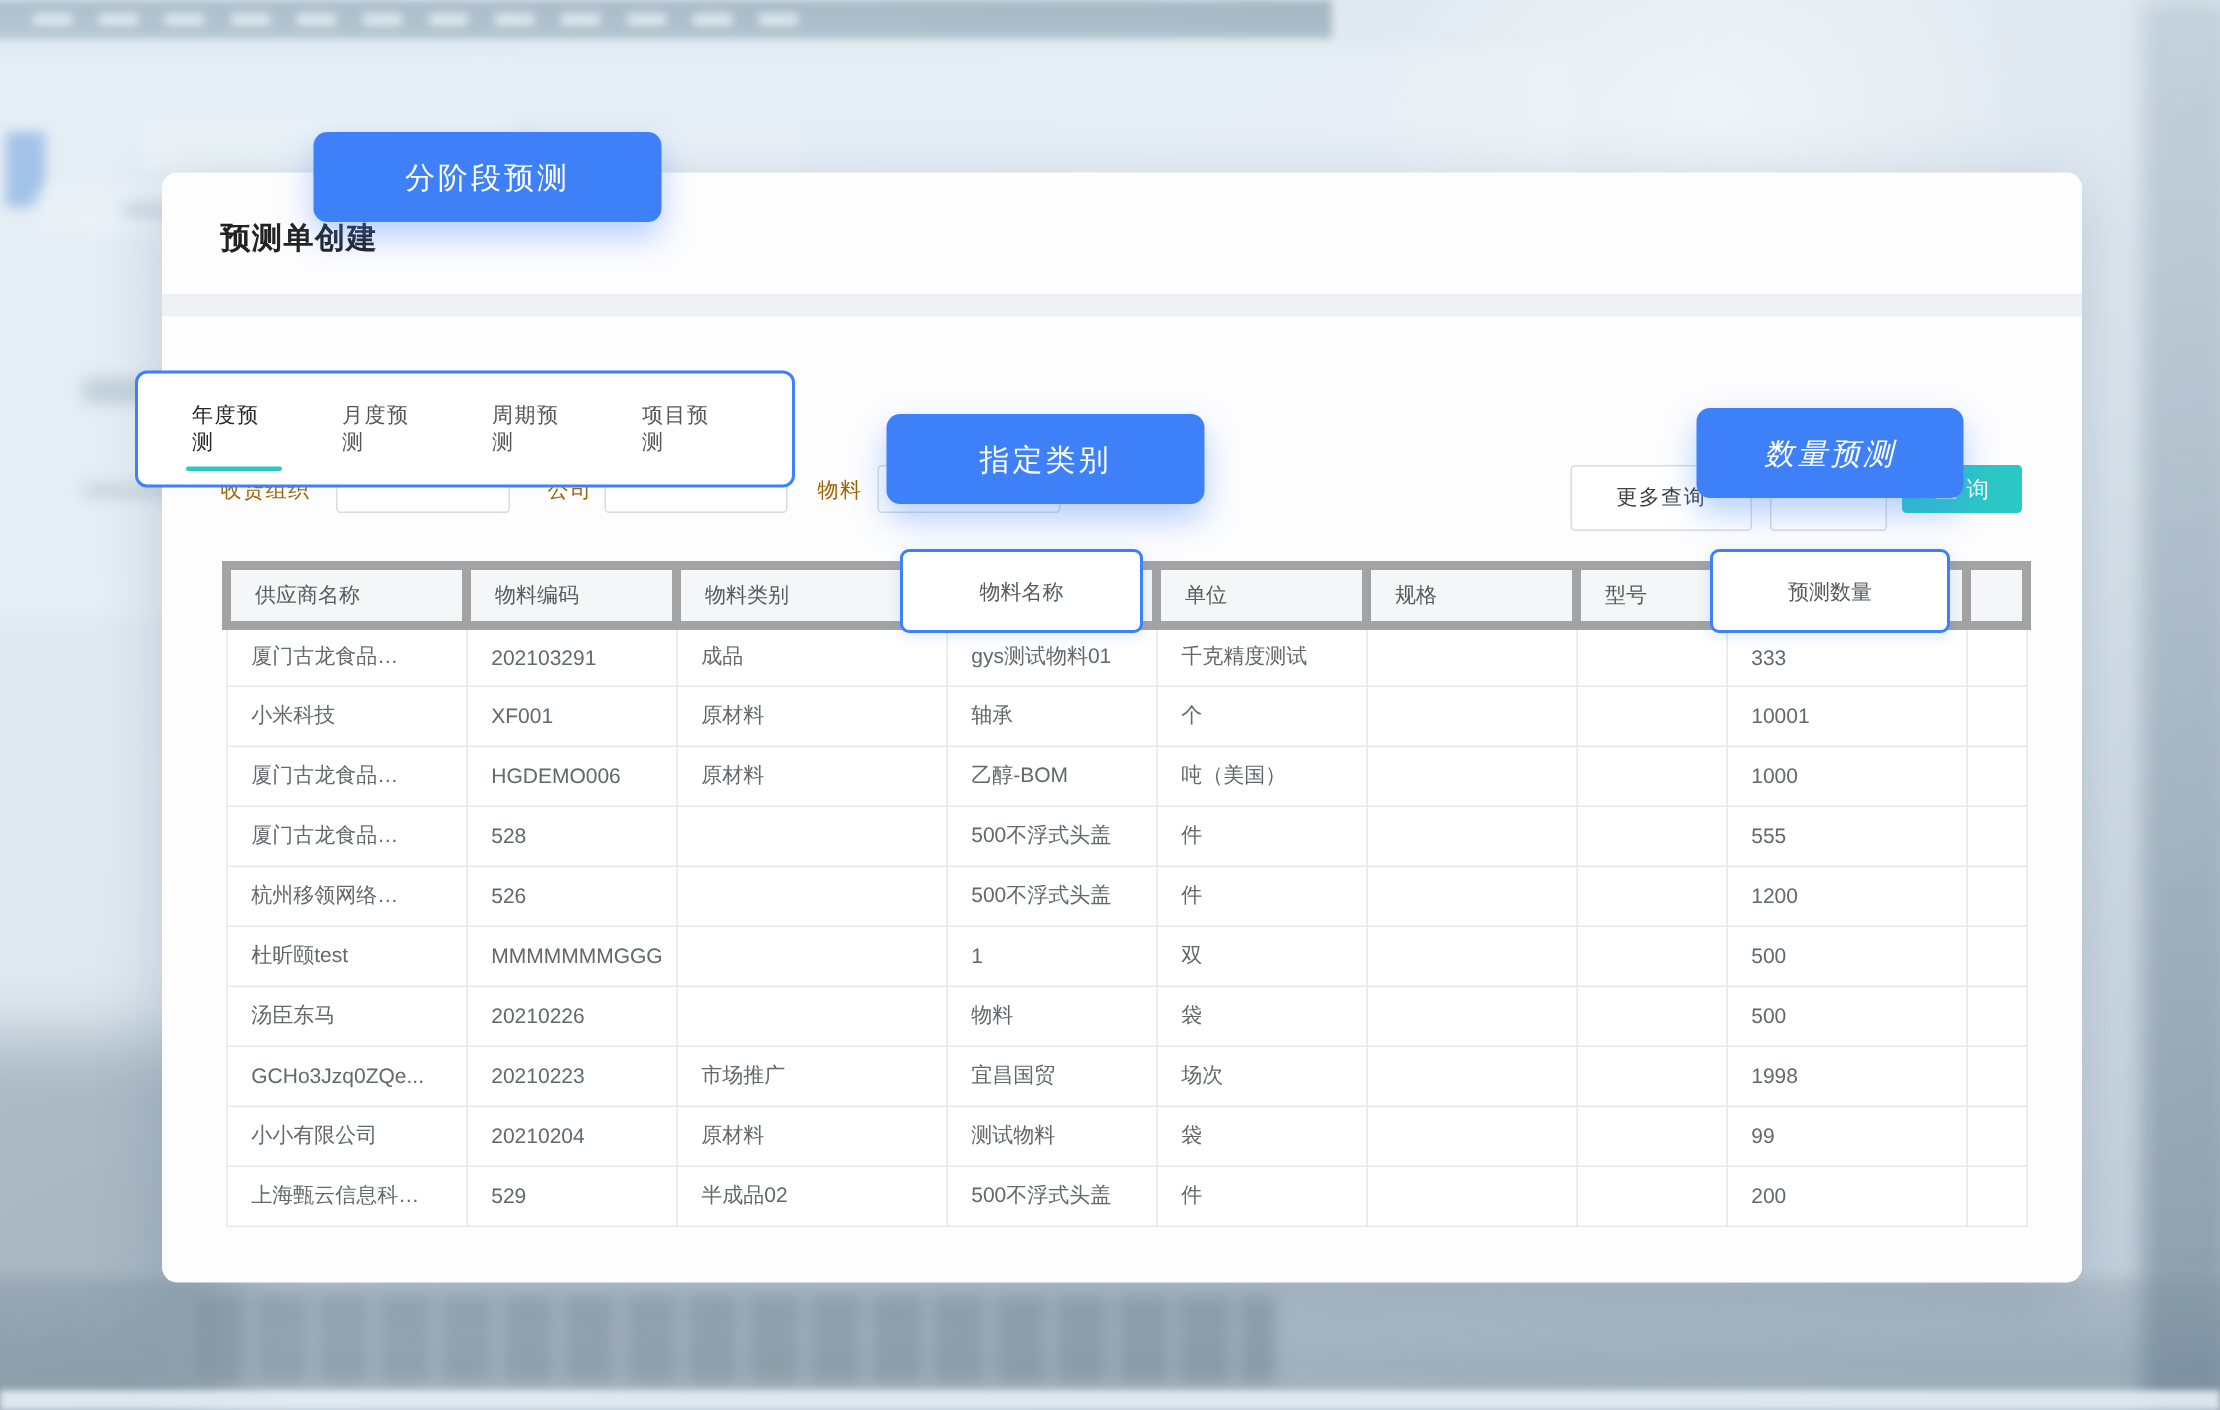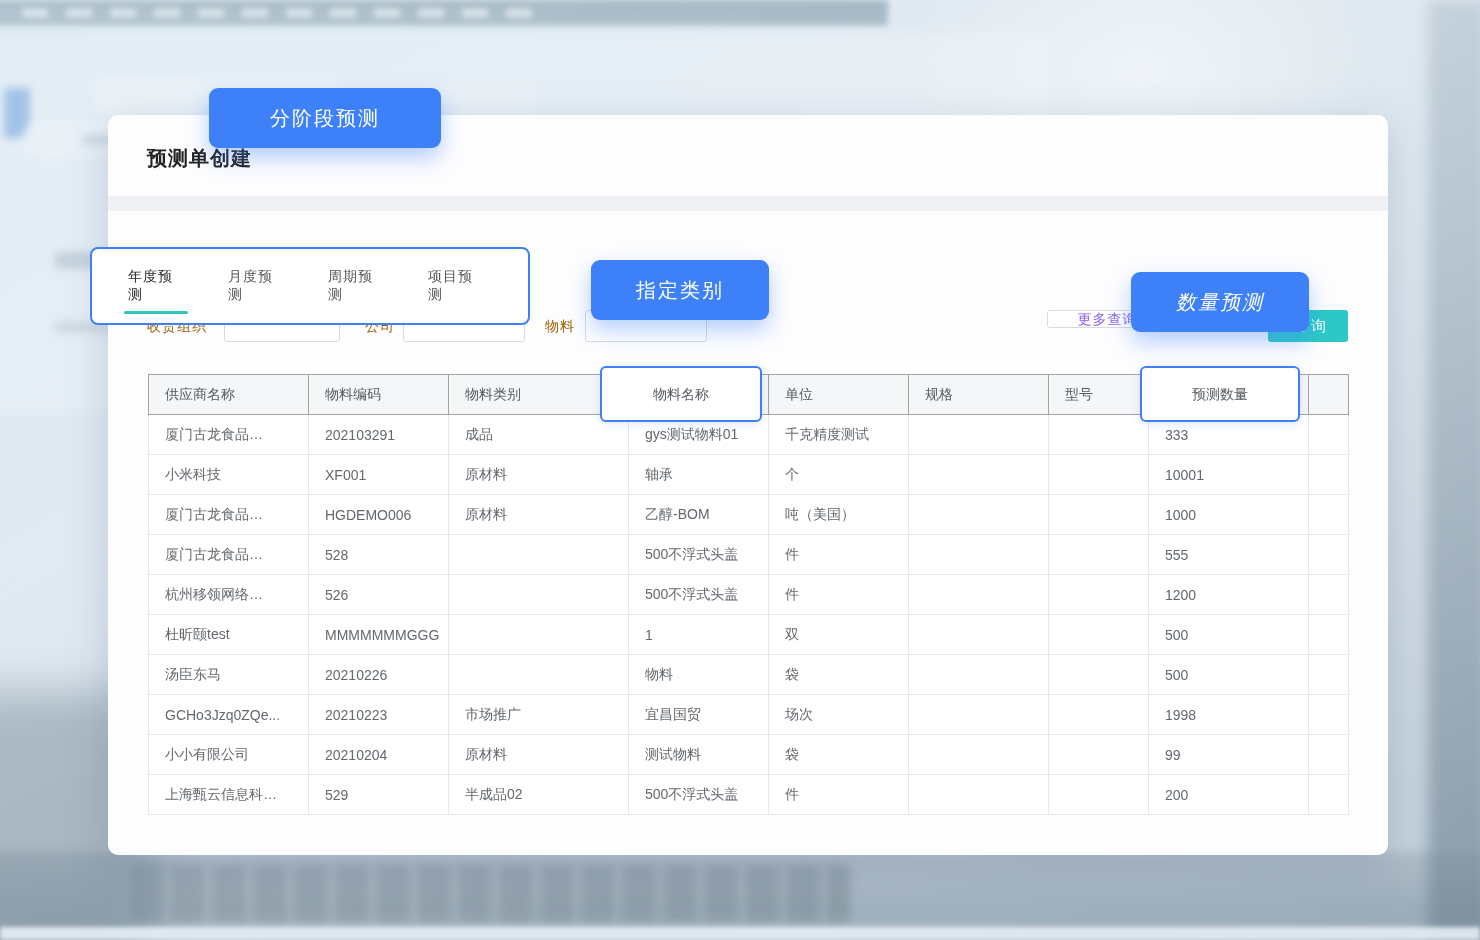--- a/index.html
+++ b/index.html
@@ -47,29 +47,29 @@
   
   .card { position:absolute; left:108px; top:115px; width:1280px; height:740px; z-index:1;
           background:#fdfdfe; border-radius:10px; box-shadow:0 12px 42px rgba(88,110,140,.28); }
   .page-title { position:absolute; left:39px; top:30px; font-size:20px; font-weight:600; color:#222; letter-spacing:1px; }
   .gray-strip { position:absolute; left:0; top:81px; width:100%; height:15px; background:#f0f1f4; }
 
   
   .flabel { position:absolute; top:195px; height:32px; line-height:32px; font-size:14px; color:#a16207; letter-spacing:1px; }
   .txt { position:absolute; top:195px; height:32px; background:#fff; border:1px solid #d8dbe0; border-radius:3px;
          font-size:14px; color:#444; padding:0 8px; outline:none; }
-  .btn { position:absolute; top:195px; height:18px; background:#fff; border:1px solid #d8dbe0; border-radius:3px;
-         font-size:14px; color:#8b5cf6; text-align:center; cursor:pointer; letter-spacing:1px; }
+  .btn { position:absolute; top:195px; height:44px; background:#fff; border:1px solid #d8dbe0; border-radius:3px;
+         font-size:14px; color:#404040; text-align:center; cursor:pointer; letter-spacing:1px; }
   .btn-query { position:absolute; top:195px; height:32px; width:80px; background:#2cc8c6; border:none; border-radius:3px;
          font-size:15px; color:#fff; text-align:center; cursor:pointer; letter-spacing:6px; padding-left:6px; }
 
   
   .grid { position:absolute; left:40px; top:259px; width:1200px; border-collapse:collapse; table-layout:fixed; }
   .grid th { height:40px; padding:0 16px; font-weight:normal; font-size:14px; color:#565b60; text-align:left;
-             background:#f5f6f8; border:1px solid #a3a3a3; overflow:hidden; white-space:nowrap; }
+             background:#f5f6f8; border:6px solid #a3a3a3; overflow:hidden; white-space:nowrap; }
   .grid td { height:40px; padding:0 16px; font-size:14px; color:#63686d; text-align:left;
              background:#fff; border:1px solid #e6e8ec; overflow:hidden; white-space:nowrap; }
 
   
   .tab-box { position:absolute; left:90px; top:207px; width:440px; height:78px; z-index:5;
              background:#fff; border:2px solid #3e80f8; border-radius:8px;
              display:flex; align-items:center; padding-left:36px;margin-top:40px; }
   .tab { position:relative; margin-right:44px; font-size:14px; color:#555; cursor:pointer; letter-spacing:1px; }
   .tab.active { color:#262626; }
   .tab.active::after { content:""; position:absolute; left:-4px; right:-4px; bottom:-10px; height:3px;
@@ -78,21 +78,21 @@
   .hl-box { position:absolute; top:366px; height:56px; z-index:5; background:#fff; border:2px solid #3e80f8;
             border-radius:6px; text-align:center; line-height:52px; font-size:14px; color:#565b60;
             box-shadow:0 2px 10px rgba(62,128,248,.18); }
   .hl-material { left:600px; width:162px; }
   .hl-qty { left:1140px; width:160px; }
 
   .badge { position:absolute; z-index:9; background:#3e80f8; color:#fff; border-radius:9px;
            display:flex; align-items:center; justify-content:center; font-size:20px; letter-spacing:2px;
            box-shadow:0 10px 22px rgba(62,128,248,.38); }
   .badge-phased { left:209px; top:88px; width:232px; height:60px; }
-  .badge-category { left:591px; top:260px; width:178px; height:60px; }
+  .badge-category { left:591px; top:276px; width:212px; height:60px; }
   .badge-qty { left:1131px; top:272px; width:178px; height:60px;font-style:italic; }
 </style>
 </head>
 <body>
 
 <div class="stage">
 
   <div class="bg">
     <div class="ph ph-menubar"></div>
     <div class="ph ph-window"></div>

